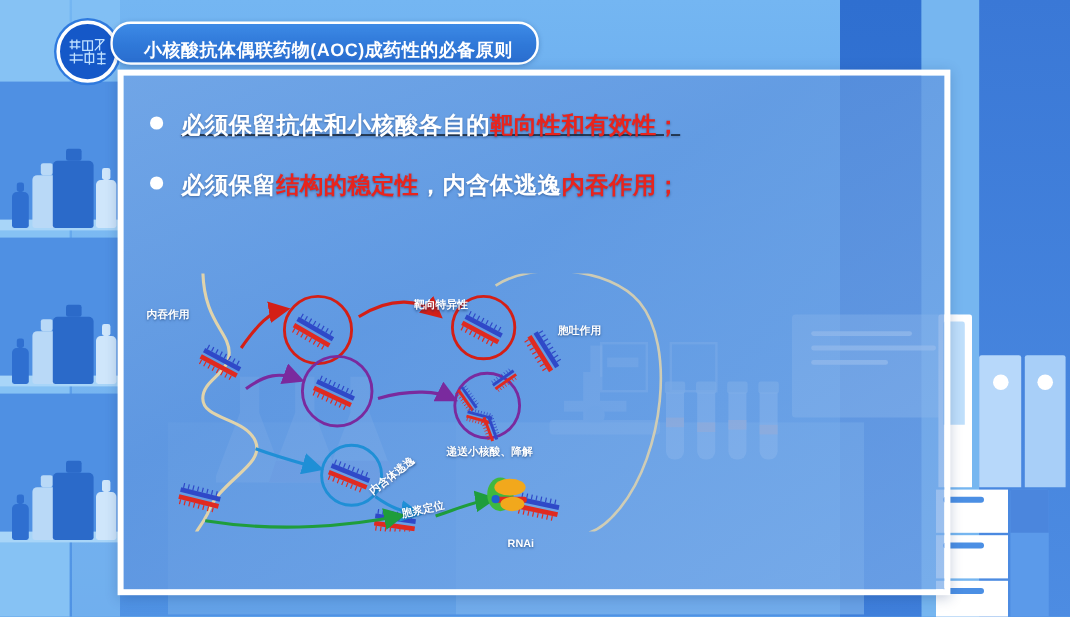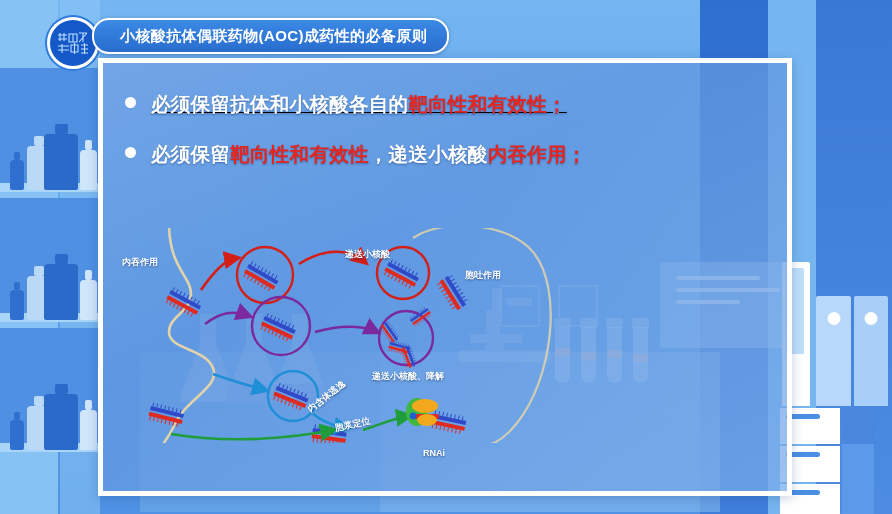--- a/index.html
+++ b/index.html
@@ -41,21 +41,21 @@
   .flask{position:absolute;opacity:.28;}
   .monitor{position:absolute;background:#cfe6fb;opacity:.45;border-radius:3px;}
   .mon-line{position:absolute;background:#ffffff;opacity:.75;border-radius:2px;}
   .bench{position:absolute;background:#9ccbf5;opacity:.45;}
   .cabinet{position:absolute;border:2px solid rgba(255,255,255,.28);}
 
   
   #title-bar{position:absolute;left:92px;top:18px;height:32px;
     background:linear-gradient(180deg,#3d8ae6 0%,#2f78d8 55%,#2a6ecf 100%);
     border:2px solid #ffffff;border-radius:17px;
-    display:flex;align-items:center;padding:0 20px 0 26px;
+    display:flex;align-items:flex-end;padding:0 20px 0 26px;
     box-shadow:0 1px 4px rgba(20,60,120,.35);}
   #title-bar .ttl{color:#ffffff;font-weight:bold;font-size:15px;letter-spacing:.4px;white-space:nowrap;}
 
   #logo{position:absolute;left:47px;top:17px;width:46px;height:46px;border-radius:50%;
     background:#1558c8;border:3px solid #ffffff;
     box-shadow:0 0 0 2px #2f7ade;display:flex;align-items:center;justify-content:center;overflow:hidden;}
   #logo .lg-inner{width:34px;height:26px;position:relative;}
 
   
   #panel{position:absolute;left:98px;top:58px;width:694px;height:438px;
@@ -303,38 +303,38 @@
         <g transform="translate(296,178)">
           <ellipse cx="8" cy="6" rx="11" ry="14" fill="#3fb83f"></ellipse>
           <ellipse cx="16" cy="0" rx="13" ry="7" fill="#f2a81c"></ellipse>
           <rect x="4" y="8" width="26" height="5" rx="2" fill="#e02a20"></rect>
           <ellipse cx="18" cy="14" rx="10" ry="6" fill="#f2a81c"></ellipse>
           <circle cx="4" cy="10" r="3.4" fill="#1f5fd0"></circle>
         </g>
       </svg>
 
       <div class="dlabel" style="left:9px;top:28px;">内吞作用</div>
-      <div class="dlabel" style="left:232px;top:20px;">递送小核酸</div>
+      <div class="dlabel" style="left:232px;top:20px;">靶向特异性</div>
       <div class="dlabel" style="left:352px;top:41px;">胞吐作用</div>
       <div class="dlabel" style="left:259px;top:142px;">递送小核酸、降解</div>
       <div class="dlabel rot" style="left:196px;top:176px;transform:rotate(-38deg);">内含体逃逸</div>
       <div class="dlabel rot" style="left:222px;top:194px;transform:rotate(-12deg);">胞浆定位</div>
       <div class="dlabel" style="left:310px;top:208px;margin-top:12px;">RNAi</div>
     </div>
 
     <div class="bullet-row" id="line1">
       <span class="dot"></span>
       <span class="btext">
         <span>必须保留抗体和小核酸各自的</span><span class="red">靶向性和有效性；</span>
       </span>
     </div>
 
     <div class="bullet-row" id="line2">
       <span class="dot"></span>
       <span class="btext">
-        <span>必须保留</span><span class="red">靶向性和有效性</span><span>，递送小核酸</span><span class="red">内吞作用；</span>
+        <span>必须保留</span><span class="red">结构的稳定性</span><span>，内含体逃逸</span><span class="red">内吞作用；</span>
       </span>
     </div>
 
 
 
   </div>
 </div>
 
 </body></html>

